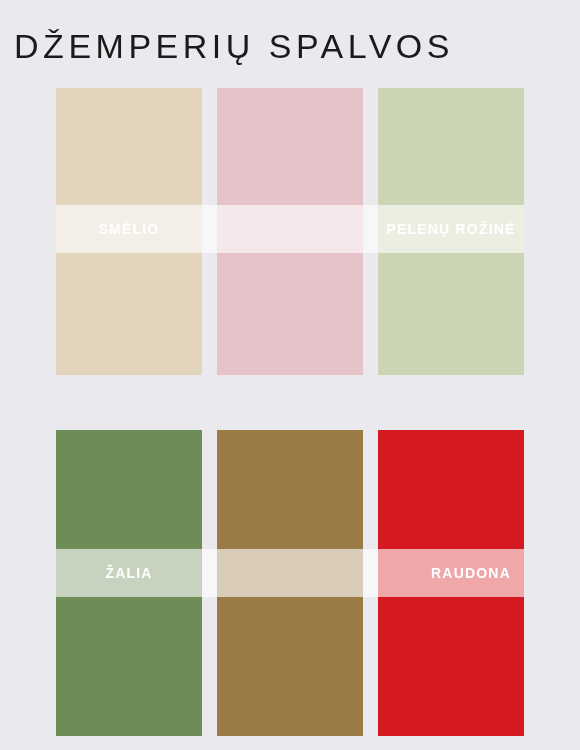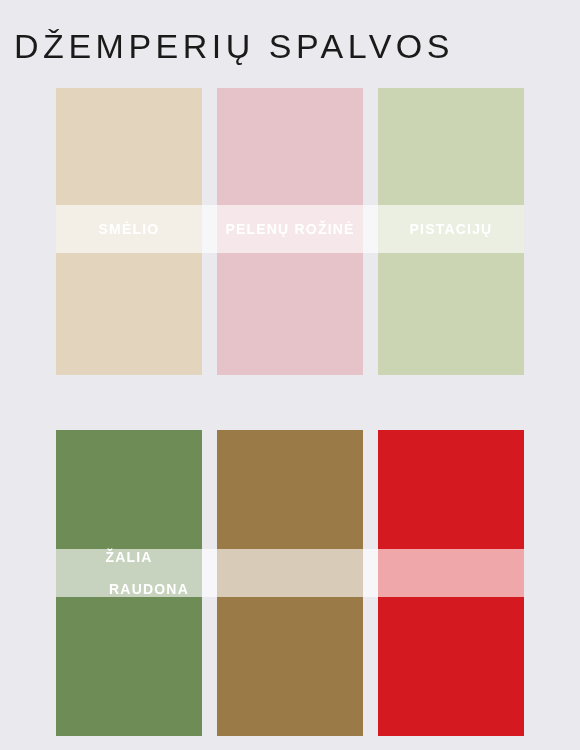--- a/index.html
+++ b/index.html
@@ -60,21 +60,21 @@
     left: 56px;
     width: 468px;
     height: 48px;
     background: rgba(255, 255, 255, 0.62);
     display: flex;
     justify-content: space-between;
     align-items: stretch;
     pointer-events: none;
   }
   .label-band.band-1 { top: 205px; }
-  .label-band.band-2 { top: 549px; flex-direction: column; }
+  .label-band.band-2 { top: 549px; }
 
   .band-cell {
     width: 146px;
     display: flex;
     align-items: center;
     justify-content: center;
   }
 
   .swatch-label {
     color: #ffffff;
@@ -99,23 +99,20 @@
     <div class="swatch" style="background: rgb(203, 213, 180);"></div>
   </div>
 
   <div class="label-band band-1" style="background: rgba(255, 255, 255, 0.62);">
     <div class="band-cell">
       <span class="swatch-label" style="color: rgb(255, 255, 255);">SMĖLIO</span>
     </div>
     <div class="band-cell">
       <span class="swatch-label" style="color: rgb(255, 255, 255);">PELENŲ ROŽINĖ</span>
     </div>
-    <div class="band-cell">
-      <span class="swatch-label" style="color: rgb(255, 255, 255);">PISTACIJŲ</span>
-    </div>
   </div>
 
   <div class="swatch-row row-2">
     <div class="swatch" style="background: rgb(109, 140, 86);"></div>
     <div class="swatch" style="background: rgb(154, 122, 70);"></div>
     <div class="swatch" style="background: rgb(213, 25, 32);"></div>
   </div>
 
   <div class="label-band band-2" style="background: rgba(255, 255, 255, 0.62);">
     <div class="band-cell">

